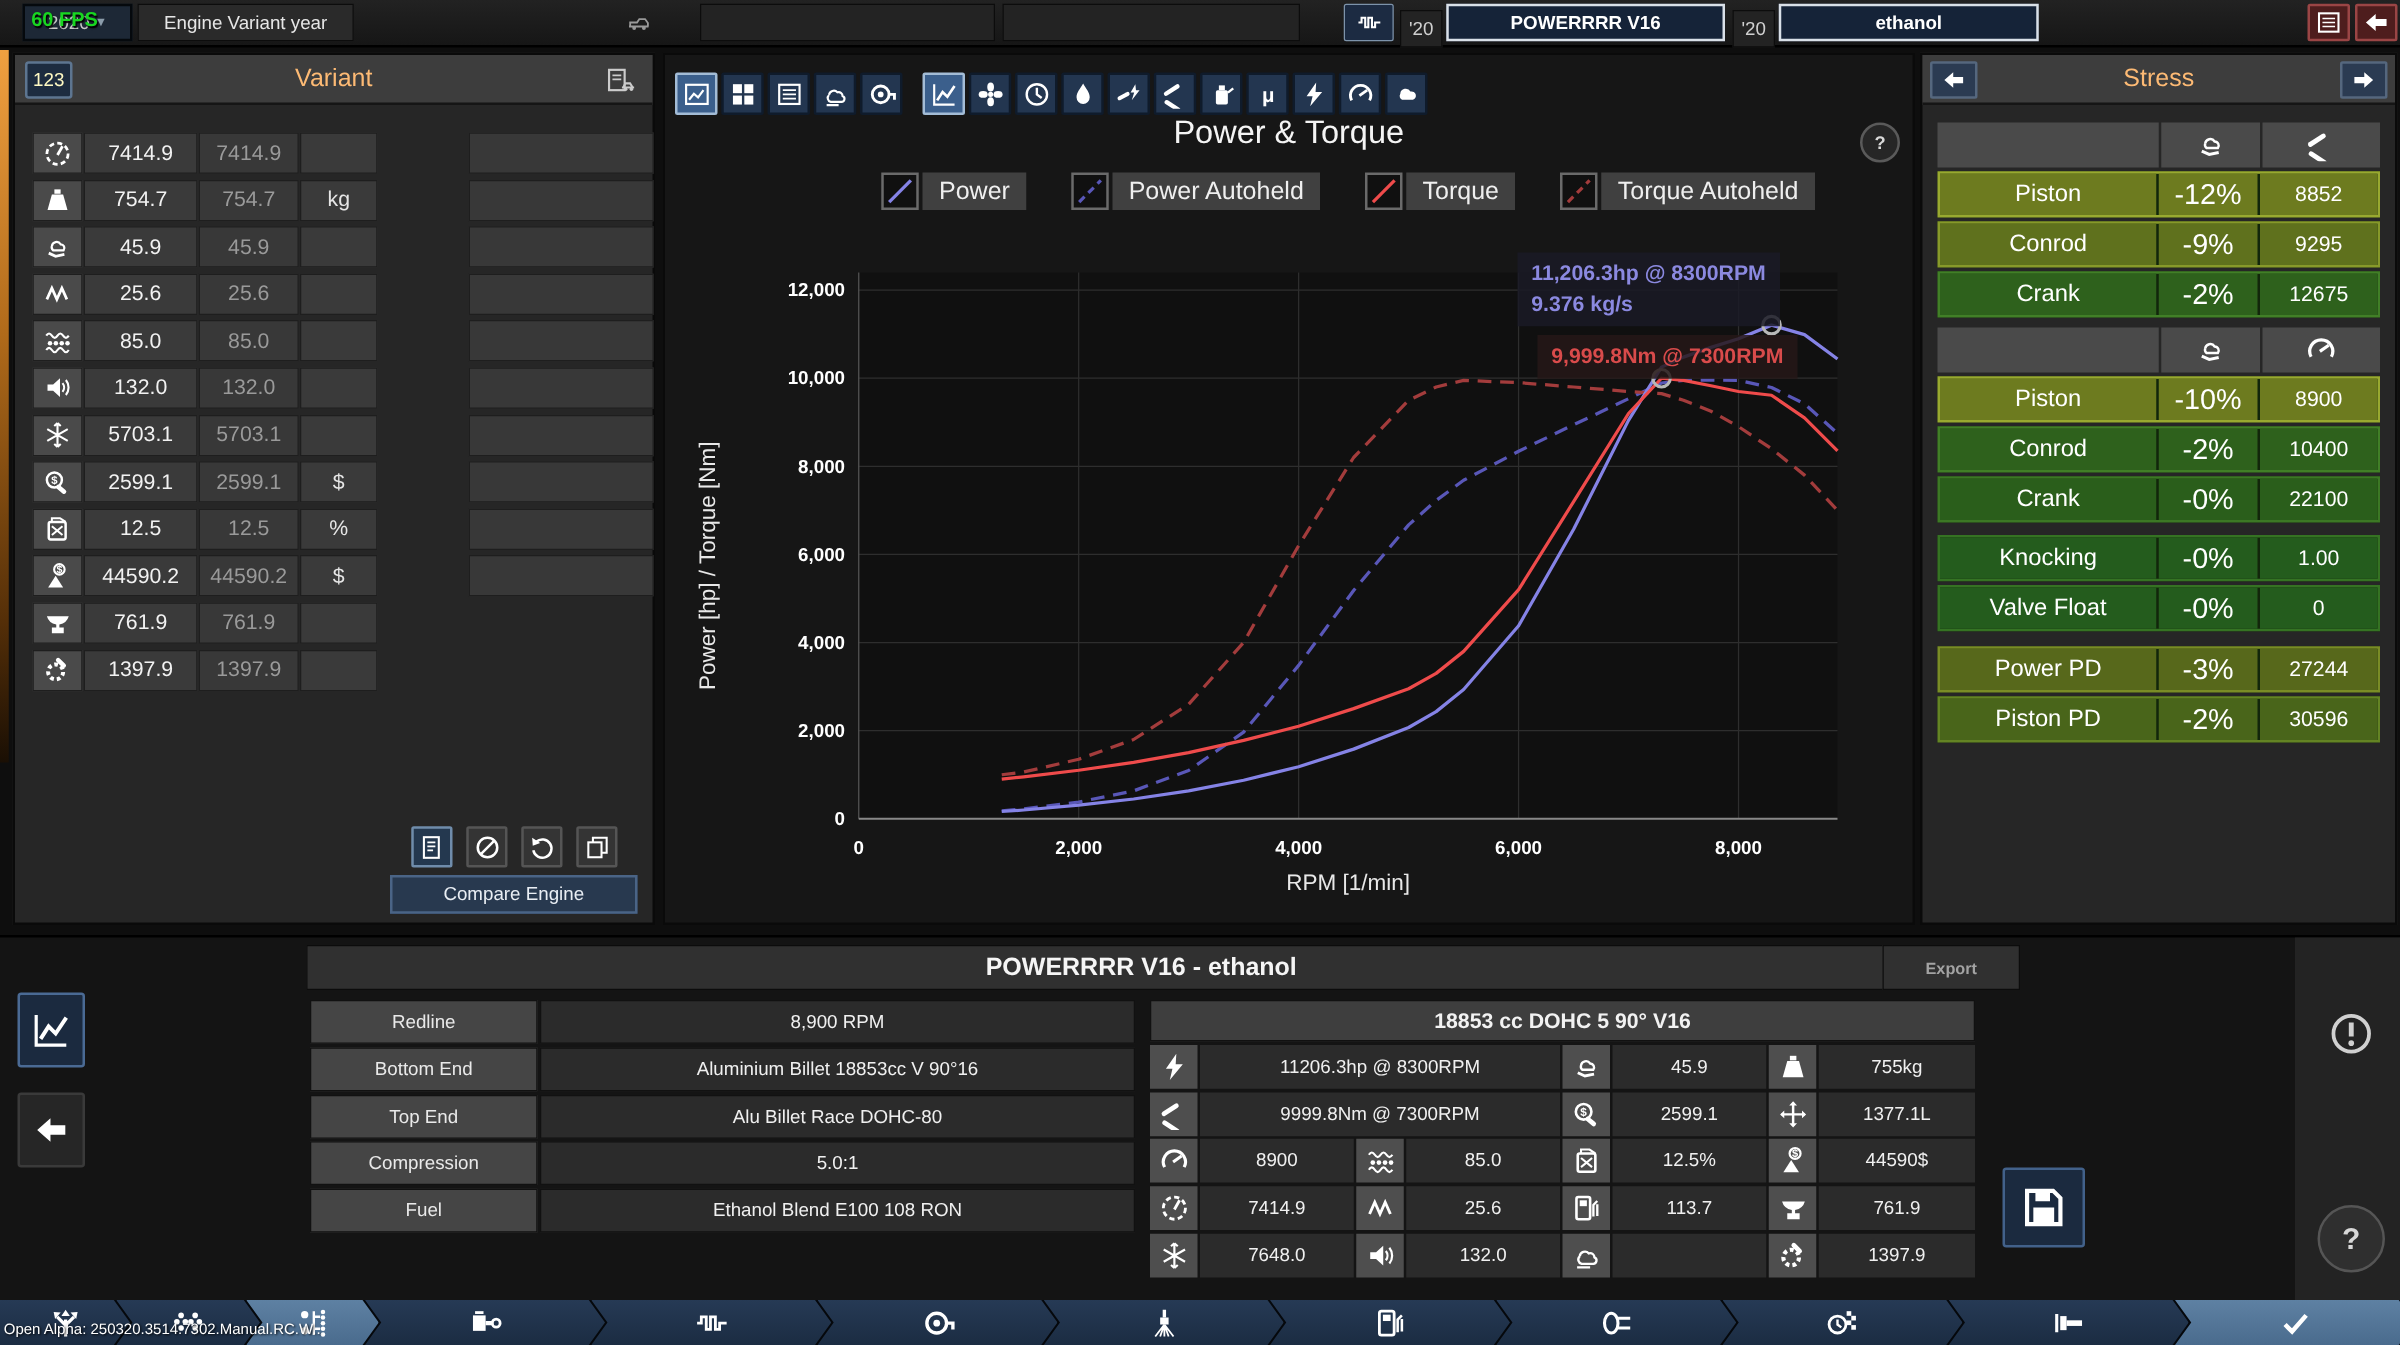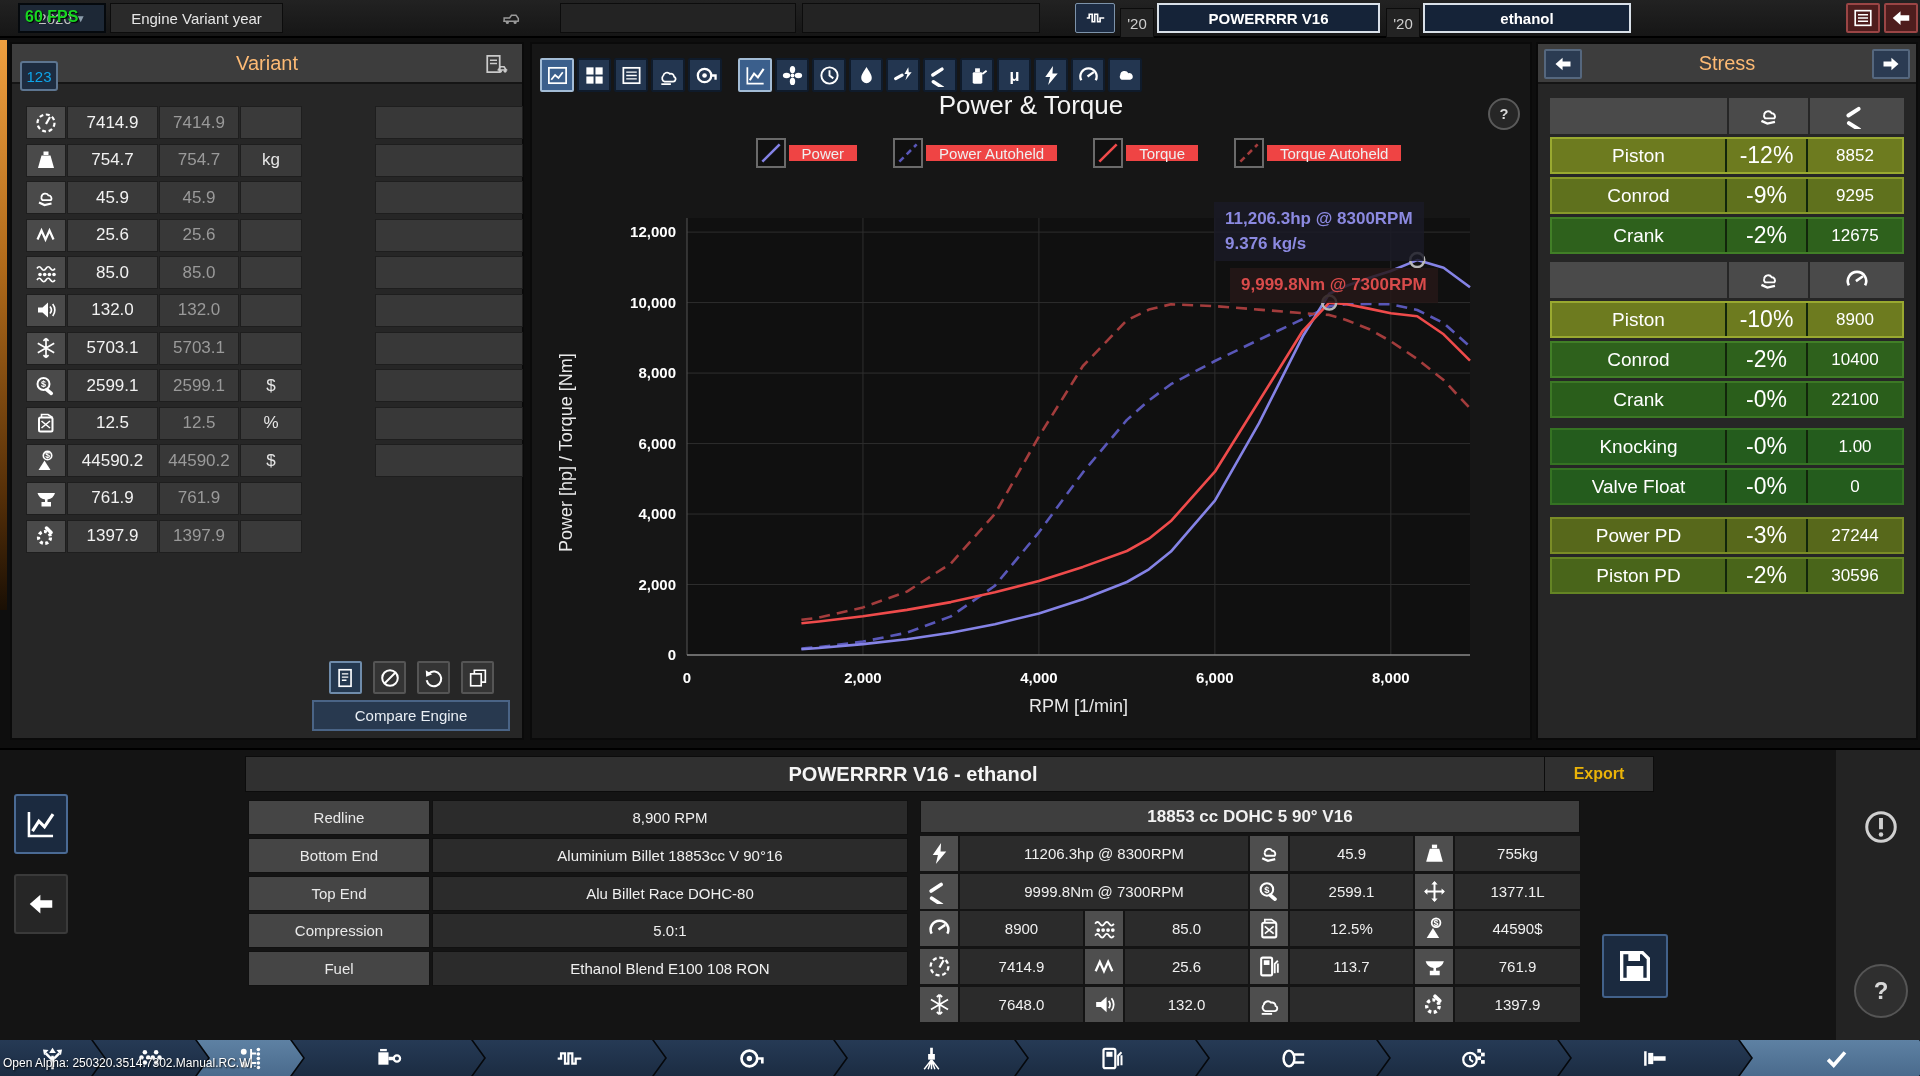--- a/index.html
+++ b/index.html
@@ -23,21 +23,21 @@
 .tb-red{position:absolute;top:3px;width:34px;height:30px;background:#4e1d1d;border:2px solid #9a4545;border-radius:2px;display:flex;align-items:center;justify-content:center}
 .tb-red .icon{width:22px;height:22px}
 .fps{position:absolute;left:25px;top:8px;font-size:16px;font-weight:bold;color:#18d621;text-shadow:1px 1px 1px #000;z-index:6}
 .orange-strip{position:absolute;left:0;top:40px;width:7px;height:570px;background:linear-gradient(#f0a040,#b06a1a 40%,#552f08 80%,#1a0f04)}
 
 .panel{position:absolute;background:#262626;border:2px solid #0a0a0a}
 .panel-header{position:relative;height:40px;background:#3d3d3d;border-bottom:2px solid #151515;display:flex;align-items:center;justify-content:center}
 .panel-title{font-size:20px;color:#fdba74}
 
 .left-panel{left:10px;top:42px;width:514px;height:698px}
-.btn-123{position:absolute;left:8px;top:17px;width:38px;height:30px;background:#1d2c40;border:2px solid #5d7590;border-radius:3px;color:#0ea5e9;font-size:15px;display:flex;align-items:center;justify-content:center}
+.btn-123{position:absolute;left:8px;top:5px;width:38px;height:30px;background:#1d2c40;border:2px solid #5d7590;border-radius:3px;color:#fef9c3;font-size:15px;display:flex;align-items:center;justify-content:center}
 .clip-btn{position:absolute;right:8px;top:7px;width:34px;height:26px}
 #variant-rows{position:absolute;left:14px;top:62px}
 .v-row{display:grid;grid-template-columns:40px 91px 80px 62px;gap:1px;margin-bottom:4.6px}
 .v-cell{height:33px;display:flex;align-items:center;justify-content:center;font-size:17px;border:1px solid #1e1e1e}
 .v-icon{background:#4a4a4a}
 .v-ic{width:24px;height:24px}
 .v-val{background:#3a3a3a;color:#f2f2f2}
 .v-prev{background:#383838;color:#9a9a9a}
 .v-unit{background:#3a3a3a;color:#e6e6e6}
 #compare-rows{position:absolute;left:363px;top:62px;width:148px}
@@ -54,21 +54,21 @@
 #chart-toolbar-right{left:206px}
 .cv-btn{width:34px;height:34px;background:#233650;border:2px solid #0f1b2b;border-radius:2px;display:flex;align-items:center;justify-content:center}
 .cv-btn.active{background:#3b5f8c;border-color:#a3bcd6}
 .cv-btn .icon{width:23px;height:23px}
 .chart-title{position:absolute;left:0;top:46px;width:100%;text-align:center;font-size:26px;color:#f4f4f4}
 .help-btn{position:absolute;left:956px;top:54px;width:32px;height:32px;border:2px solid #5a5a5a;border-radius:50%;background:#262626;display:flex;align-items:center;justify-content:center}
 .help-btn .icon{width:22px;height:22px}
 #legend{position:absolute;left:155px;top:94px;width:783px;display:flex;justify-content:center;gap:36px}
 .lg-item{display:flex;align-items:center}
 .lg-swatch{width:30px;height:30px;background:#101010;border:2px solid #6a6a6a}
-.lg-label{height:16px;padding:0 13px;background:#ef4444;display:flex;align-items:center;font-size:15px;color:#efefef;margin-left:3px}
+.lg-label{height:30px;padding:0 13px;background:#404040;display:flex;align-items:center;font-size:20px;color:#efefef;margin-left:3px}
 #dyno-svg{position:absolute;left:80px;top:160px;width:890px;height:505px}
 .tick{font-size:15px;font-weight:bold;fill:#fff}
 .y-axis-title{position:absolute;left:24px;top:508px;transform:rotate(-90deg);transform-origin:left top;white-space:nowrap;font-size:18px;color:#e8e8e8}
 .x-axis-title{position:absolute;left:155px;top:652px;width:783px;text-align:center;font-size:18px;color:#e8e8e8}
 .anno{position:absolute;font-weight:bold;font-size:17px;padding:5px 11px;line-height:1.45;white-space:nowrap}
 .anno-power{left:682px;top:158px;color:#8b89e0;background:rgba(26,26,38,0.85)}
 .anno-torque{left:698px;top:224px;color:#d94b4b;background:rgba(38,24,24,0.85)}
 
 .right-panel{left:1536px;top:42px;width:382px;height:698px}
 .hdr-arrow{position:absolute;top:5px;width:38px;height:30px;background:#2b3b52;border:2px solid #55677e;border-radius:2px;display:flex;align-items:center;justify-content:center}
@@ -83,21 +83,21 @@
 .s-name{font-size:19px}.s-pct{font-size:23px}.s-val{font-size:17px}
 
 .bottom{position:absolute;left:0;top:748px;width:1920px;height:320px;background:#141414;border-top:2px solid #000}
 .right-strip{position:absolute;left:1836px;top:0;width:84px;height:292px;background:#232323}
 .bl-btn{position:absolute;left:14px;width:54px;height:60px;border-radius:3px;display:flex;align-items:center;justify-content:center}
 .bl-chart{top:44px;background:#1b2a3f;border:2px solid #4a6a94}
 .bl-chart .icon{width:34px;height:34px}
 .bl-back{top:124px;background:#262626;border:2px solid #3a3a3a}
 .bl-back .icon{width:36px;height:30px}
 .bp-title{position:absolute;left:245px;top:6px;width:1336px;height:36px;background:#303030;border:1px solid #0c0c0c;display:flex;align-items:center;justify-content:center;font-size:20px;font-weight:bold;color:#f5f5f5}
-.bp-export{position:absolute;left:1544px;top:6px;width:110px;height:36px;background:#303030;border:1px solid #0c0c0c;display:flex;align-items:center;justify-content:center;font-size:16px;font-weight:bold;color:#eab308}
+.bp-export{position:absolute;left:1506px;top:6px;width:110px;height:36px;background:#303030;border:1px solid #0c0c0c;display:flex;align-items:center;justify-content:center;font-size:13px;font-weight:bold;color:#a3a3a3}
 #spec-table{position:absolute;left:248px;top:50px;width:660px}
 .spec-row{display:grid;grid-template-columns:182px 1fr;gap:2px;margin-bottom:2.8px}
 .spec-label{height:35px;background:#454545;display:flex;align-items:center;justify-content:center;font-size:15px;color:#e9e9e9;border:1px solid #111}
 .spec-value{height:35px;background:#2b2b2b;display:flex;align-items:center;justify-content:center;font-size:15px;color:#f0f0f0;border:1px solid #111}
 #stats-block{position:absolute;left:920px;top:50px;width:660px}
 .stats-header{height:33px;background:#3e3e3e;border:1px solid #111;display:flex;align-items:center;justify-content:center;font-size:17px;font-weight:bold;color:#f2f2f2;margin-bottom:2.8px}
 .stats-row{display:grid;grid-template-columns:38px 123px 38px 123px 38px 123px 38px 125px;gap:2px;margin-bottom:2.8px}
 .stats-icon{height:35px;background:#4e4e4e;display:flex;align-items:center;justify-content:center}
 .stats-icon .icon{width:25px;height:25px}
 .stats-val{height:35px;background:#2b2b2b;display:flex;align-items:center;justify-content:center;font-size:15px;color:#f0f0f0}

